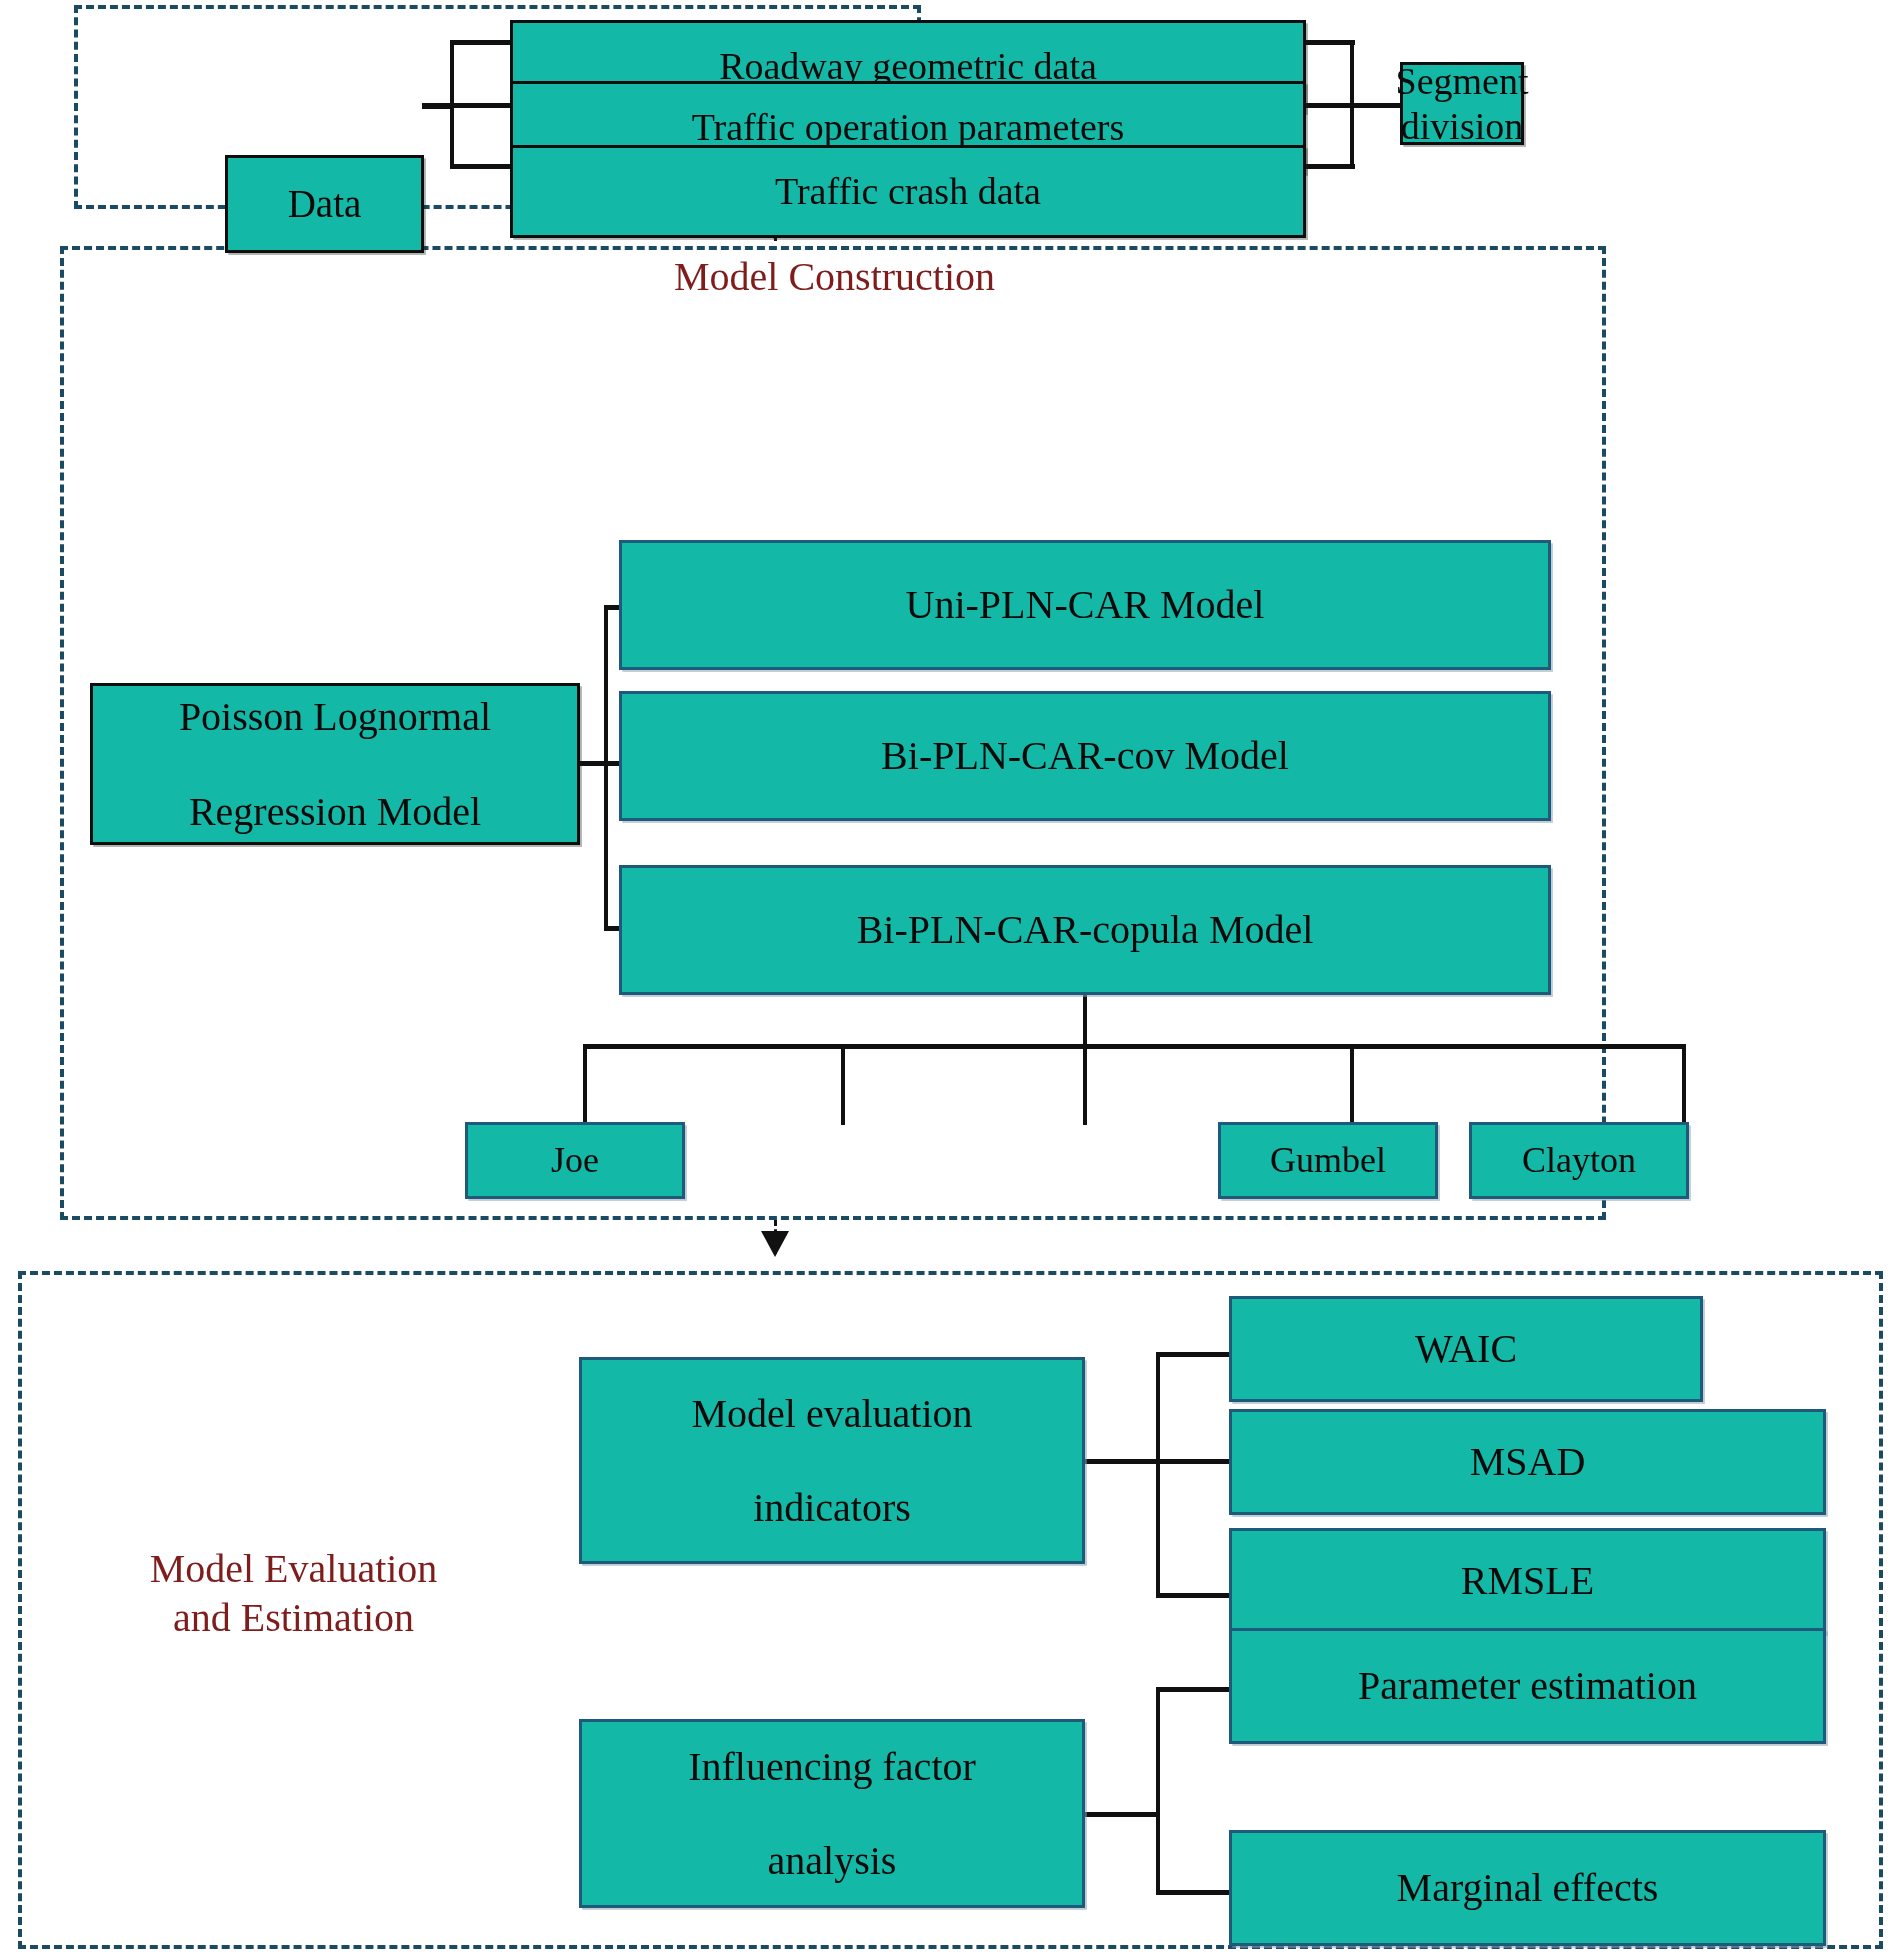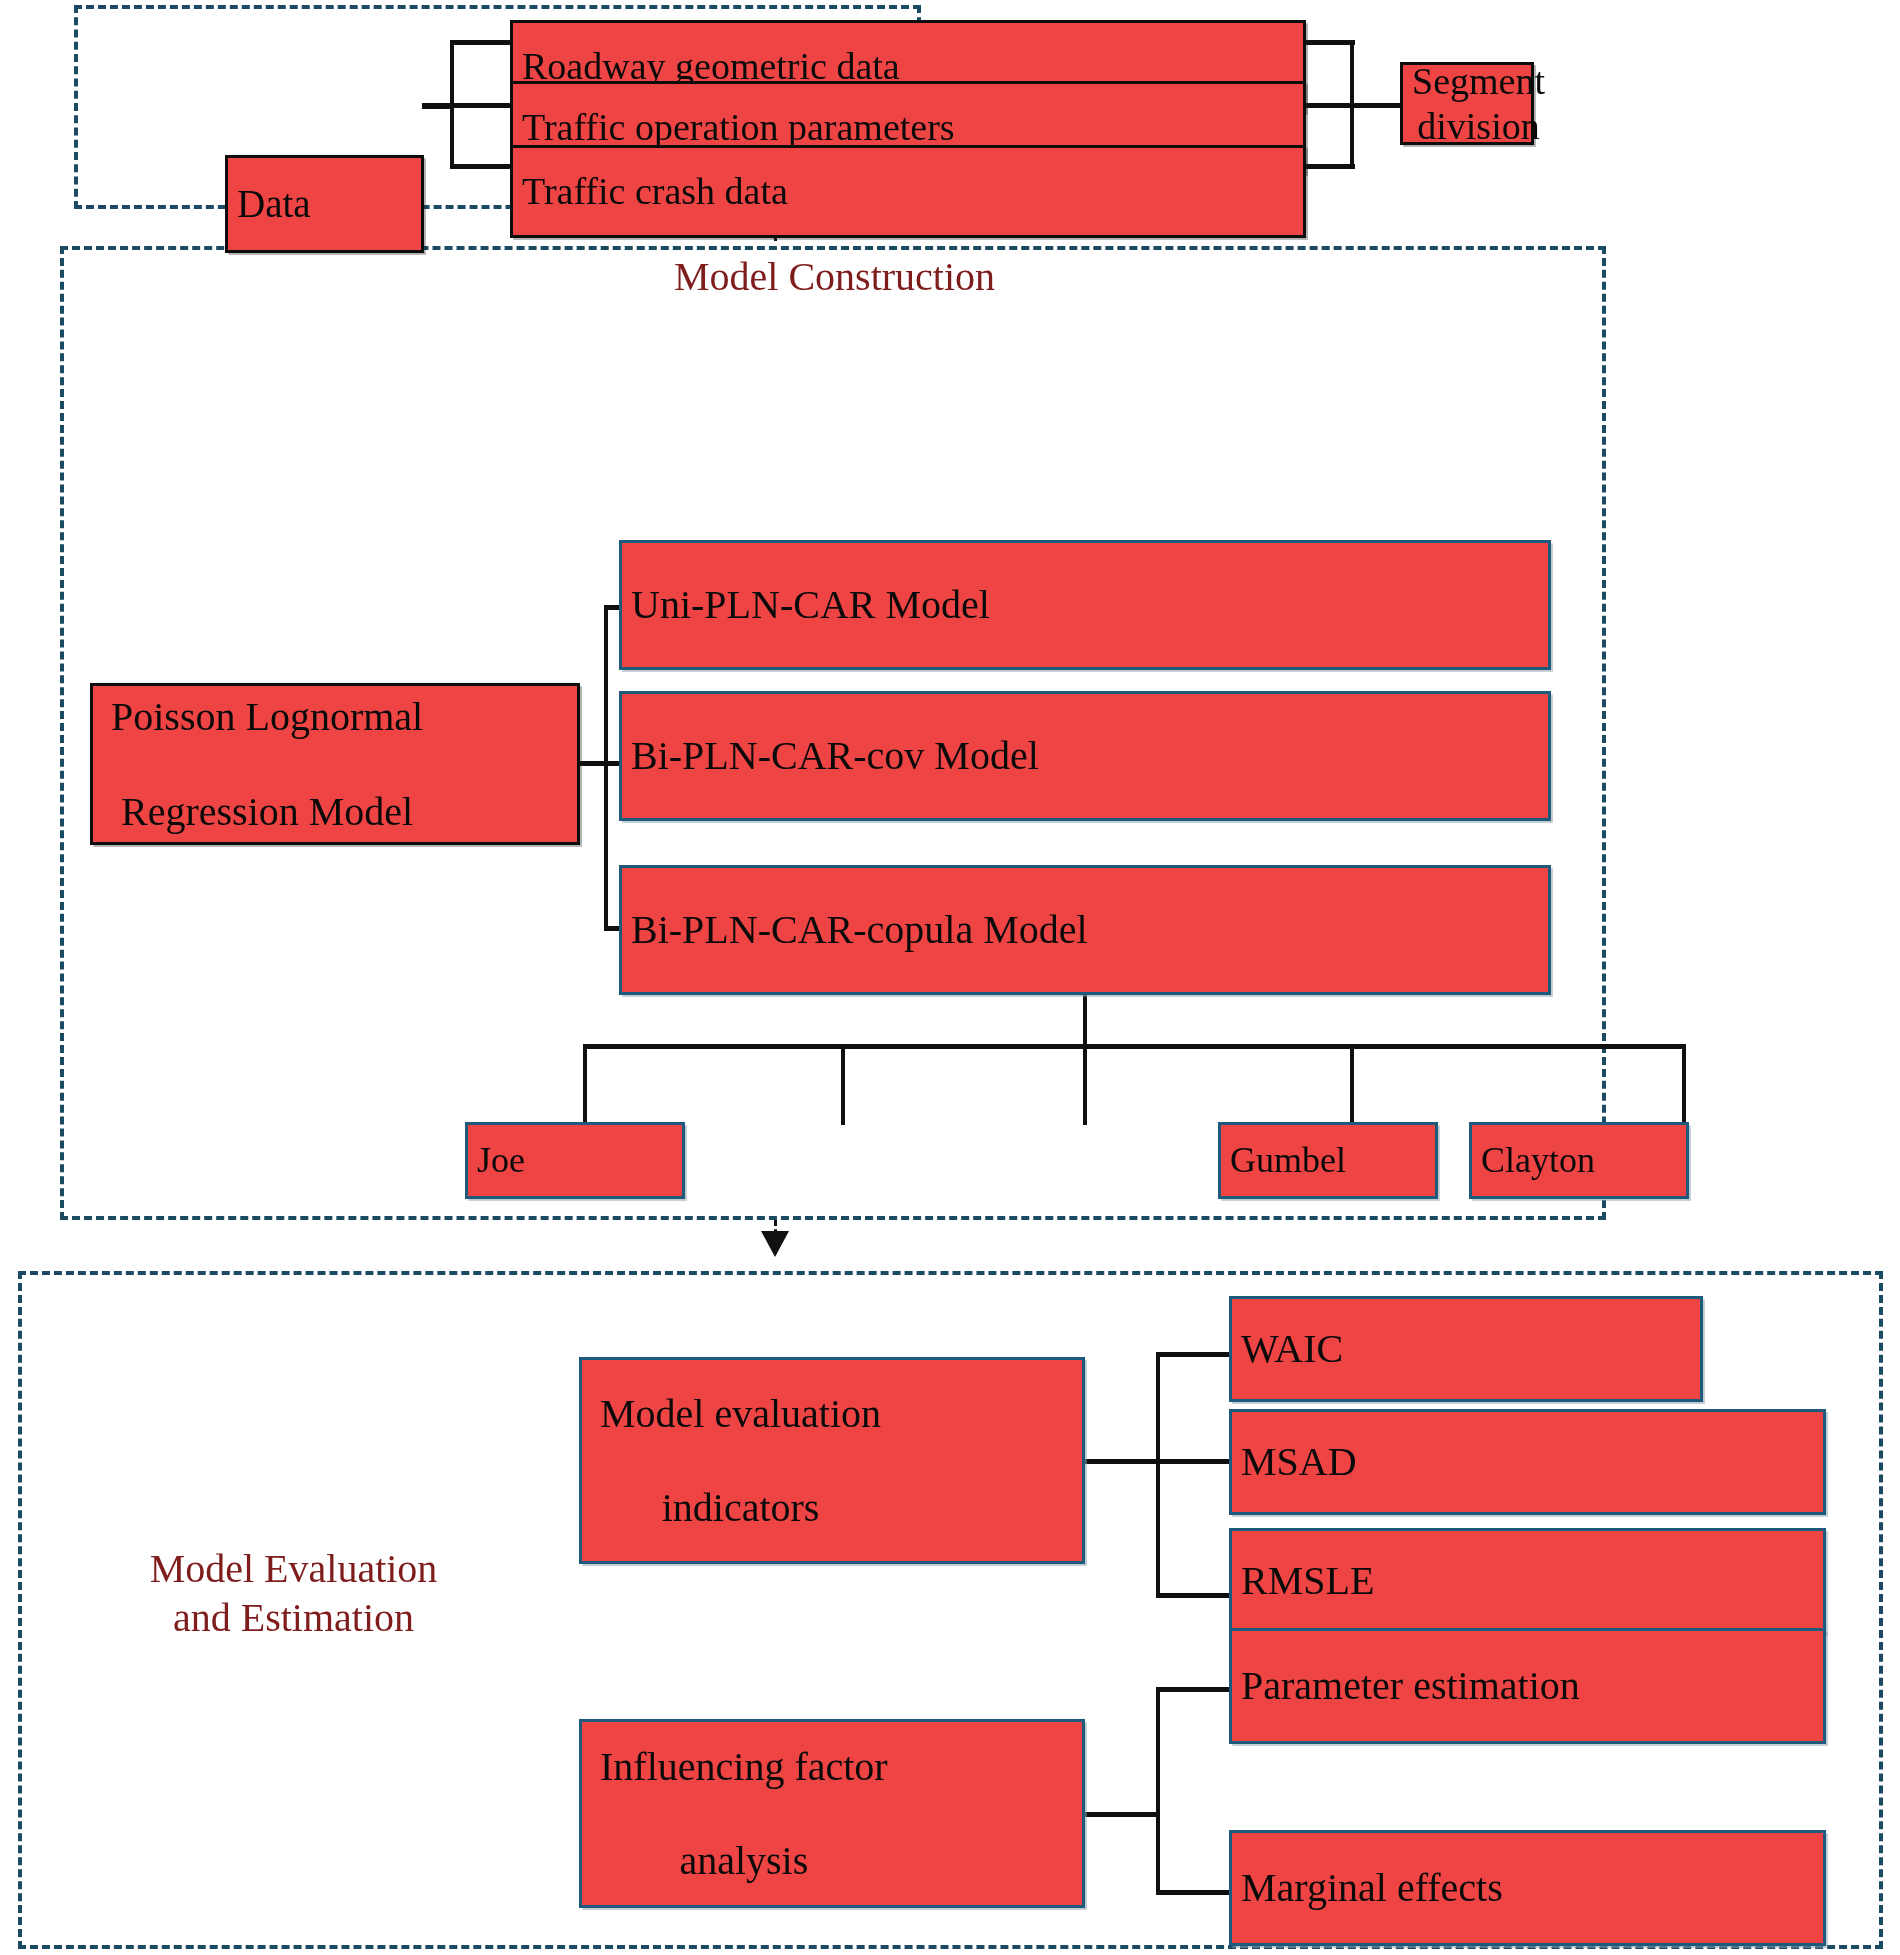--- a/index.html
+++ b/index.html
@@ -21,23 +21,24 @@
     position: absolute;
     box-sizing: border-box;
     border: 4.6px dashed #1b4a63;
     background: transparent;
   }
 
   
   .node {
     position: absolute;
     box-sizing: border-box;
-    background: #ef4444;
+    background: #14b8a6;
     display: flex;
     align-items: center;
+    justify-content: center;
     text-align: center;
     line-height: 1.18;
     color: #0a0a0a;
     z-index: 5;
   }
   .node-black {
     border: 3.3px solid #0d0d0d;
     box-shadow: 2.6px 2.6px 0 -0.7px rgba(30,30,30,0.35);
   }
   .node-blue {
@@ -111,21 +112,21 @@
 
   <div class="node node-black" style="left:510px; top:145px; width:796px; height:93px; font-size:38px;">
     <span>Traffic  crash data</span>
   </div>
 
   <div class="ln-h" style="left:1300px; top:40px; width:55px;"></div>
   <div class="ln-h" style="left:1300px; top:164px; width:55px;"></div>
   <div class="ln-v" style="left:1350px; top:40px; width:3.9px; height:128px;"></div>
   <div class="ln-h" style="left:1300px; top:103px; width:104px;"></div>
 
-  <div class="node node-black" style="left:1400px; top:62px; width:134px; height:83px; font-size:38px;">
+  <div class="node node-black" style="left:1400px; top:62px; width:124px; height:83px; font-size:38px;">
     <span style="white-space:pre-line;">Segment
 division</span>
   </div>
 
   <div class="ln-dash-v" style="left:774px; top:210px; height:31px;"></div>
   <div class="arrow-down" style="left:761px; top:215px;"></div>
 
   <div class="section-dashed" style="left:60px; top:246px; width:1546px; height:974px;"></div>
 
   <div class="label" style="left:587px; top:253px; width:495px; font-size:40px;">

